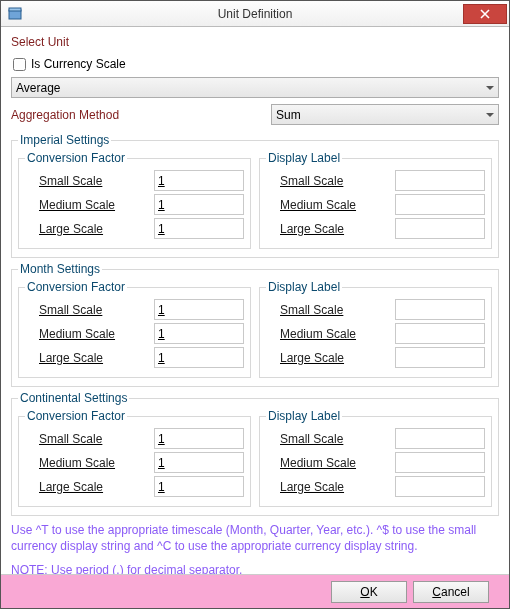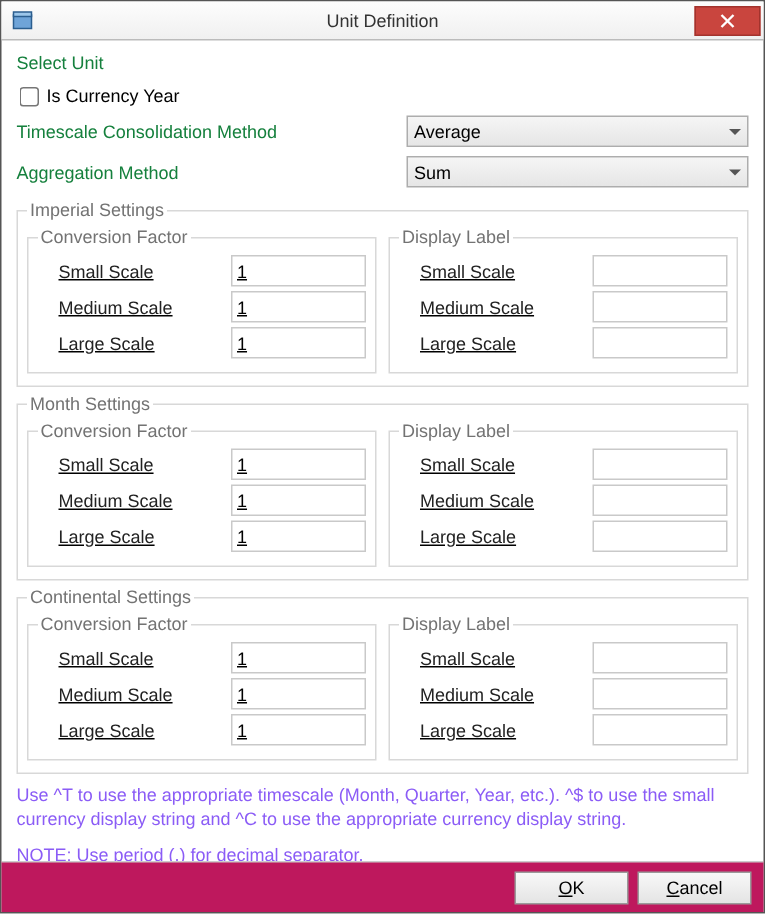--- a/index.html
+++ b/index.html
@@ -59,21 +59,21 @@
     padding: 8px 10px 4px 10px;
     display: flex;
     flex-direction: column;
     overflow: hidden;
   }
   .row {
     display: flex;
     align-items: center;
     margin-bottom: 6px;
   }
-  .row .lbl { color: #15803d; }
+  .row .lbl { color: #7f1d1d; }
   .row.select-row .lbl { width: 108px; }
   .row.tsc-row .lbl { width: 260px; }
   .row.agg-row .lbl { width: 260px; }
   .combo {
     flex: 1;
     height: 21px;
     background: linear-gradient(#f5f5f5,#e6e6e6);
     border: 1px solid #adadad;
     display: flex;
     align-items: center;
@@ -95,21 +95,21 @@
     margin: 2px 0 6px 2px;
   }
   .checkbox-row input { margin: 0 5px 0 0; width: 13px; height: 13px; }
   fieldset {
     border: 1px solid #d8d8d8;
     margin: 2px 0 2px 0;
     padding: 2px 6px 6px 6px;
   }
   fieldset > legend {
     font-size: 12px;
-    color: #737373;
+    color: #0c4a6e;
     padding: 0 2px;
   }
   .inner-row {
     display: flex;
     gap: 8px;
   }
   .inner-row fieldset { flex: 1; }
   .scale-row {
     display: flex;
     align-items: center;
@@ -131,26 +131,26 @@
   }
   .note {
     font-size: 12px;
     color: #8b5cf6;
     margin-top: 4px;
     line-height: 1.35;
   }
   .note2 { margin-top: 8px; }
   .footer {
     border-top: 1px solid #ccc;
-    background: #be185d;
+    background: #f9a8d4;
     height: 34px;
     display: flex;
     align-items: center;
     justify-content: flex-end;
-    padding: 0 8px;
+    padding: 0 20px;
     gap: 6px;
   }
   .btn {
     min-width: 76px;
     height: 22px;
     background: linear-gradient(#f8f8f8,#e4e4e4);
     border: 1px solid #9a9a9a;
     font-family: inherit;
     font-size: 12px;
     cursor: default;
@@ -178,25 +178,24 @@
   </div>
 
   <div class="content">
 
     <div class="row select-row">
       <span class="lbl">Select Unit</span>
     </div>
 
     <div class="checkbox-row">
       <input type="checkbox" style="">
-      <span>Is Currency Year</span>
+      <span>Is Currency Scale</span>
     </div>
 
     <div class="row tsc-row">
-      <span class="lbl">Timescale Consolidation Method</span>
       <div class="combo">
         <span>Average</span>
         <span class="arrow"></span>
       </div>
     </div>
 
     <div class="row agg-row">
       <span class="lbl">Aggregation Method</span>
       <div class="combo">
         <span>Sum</span>

